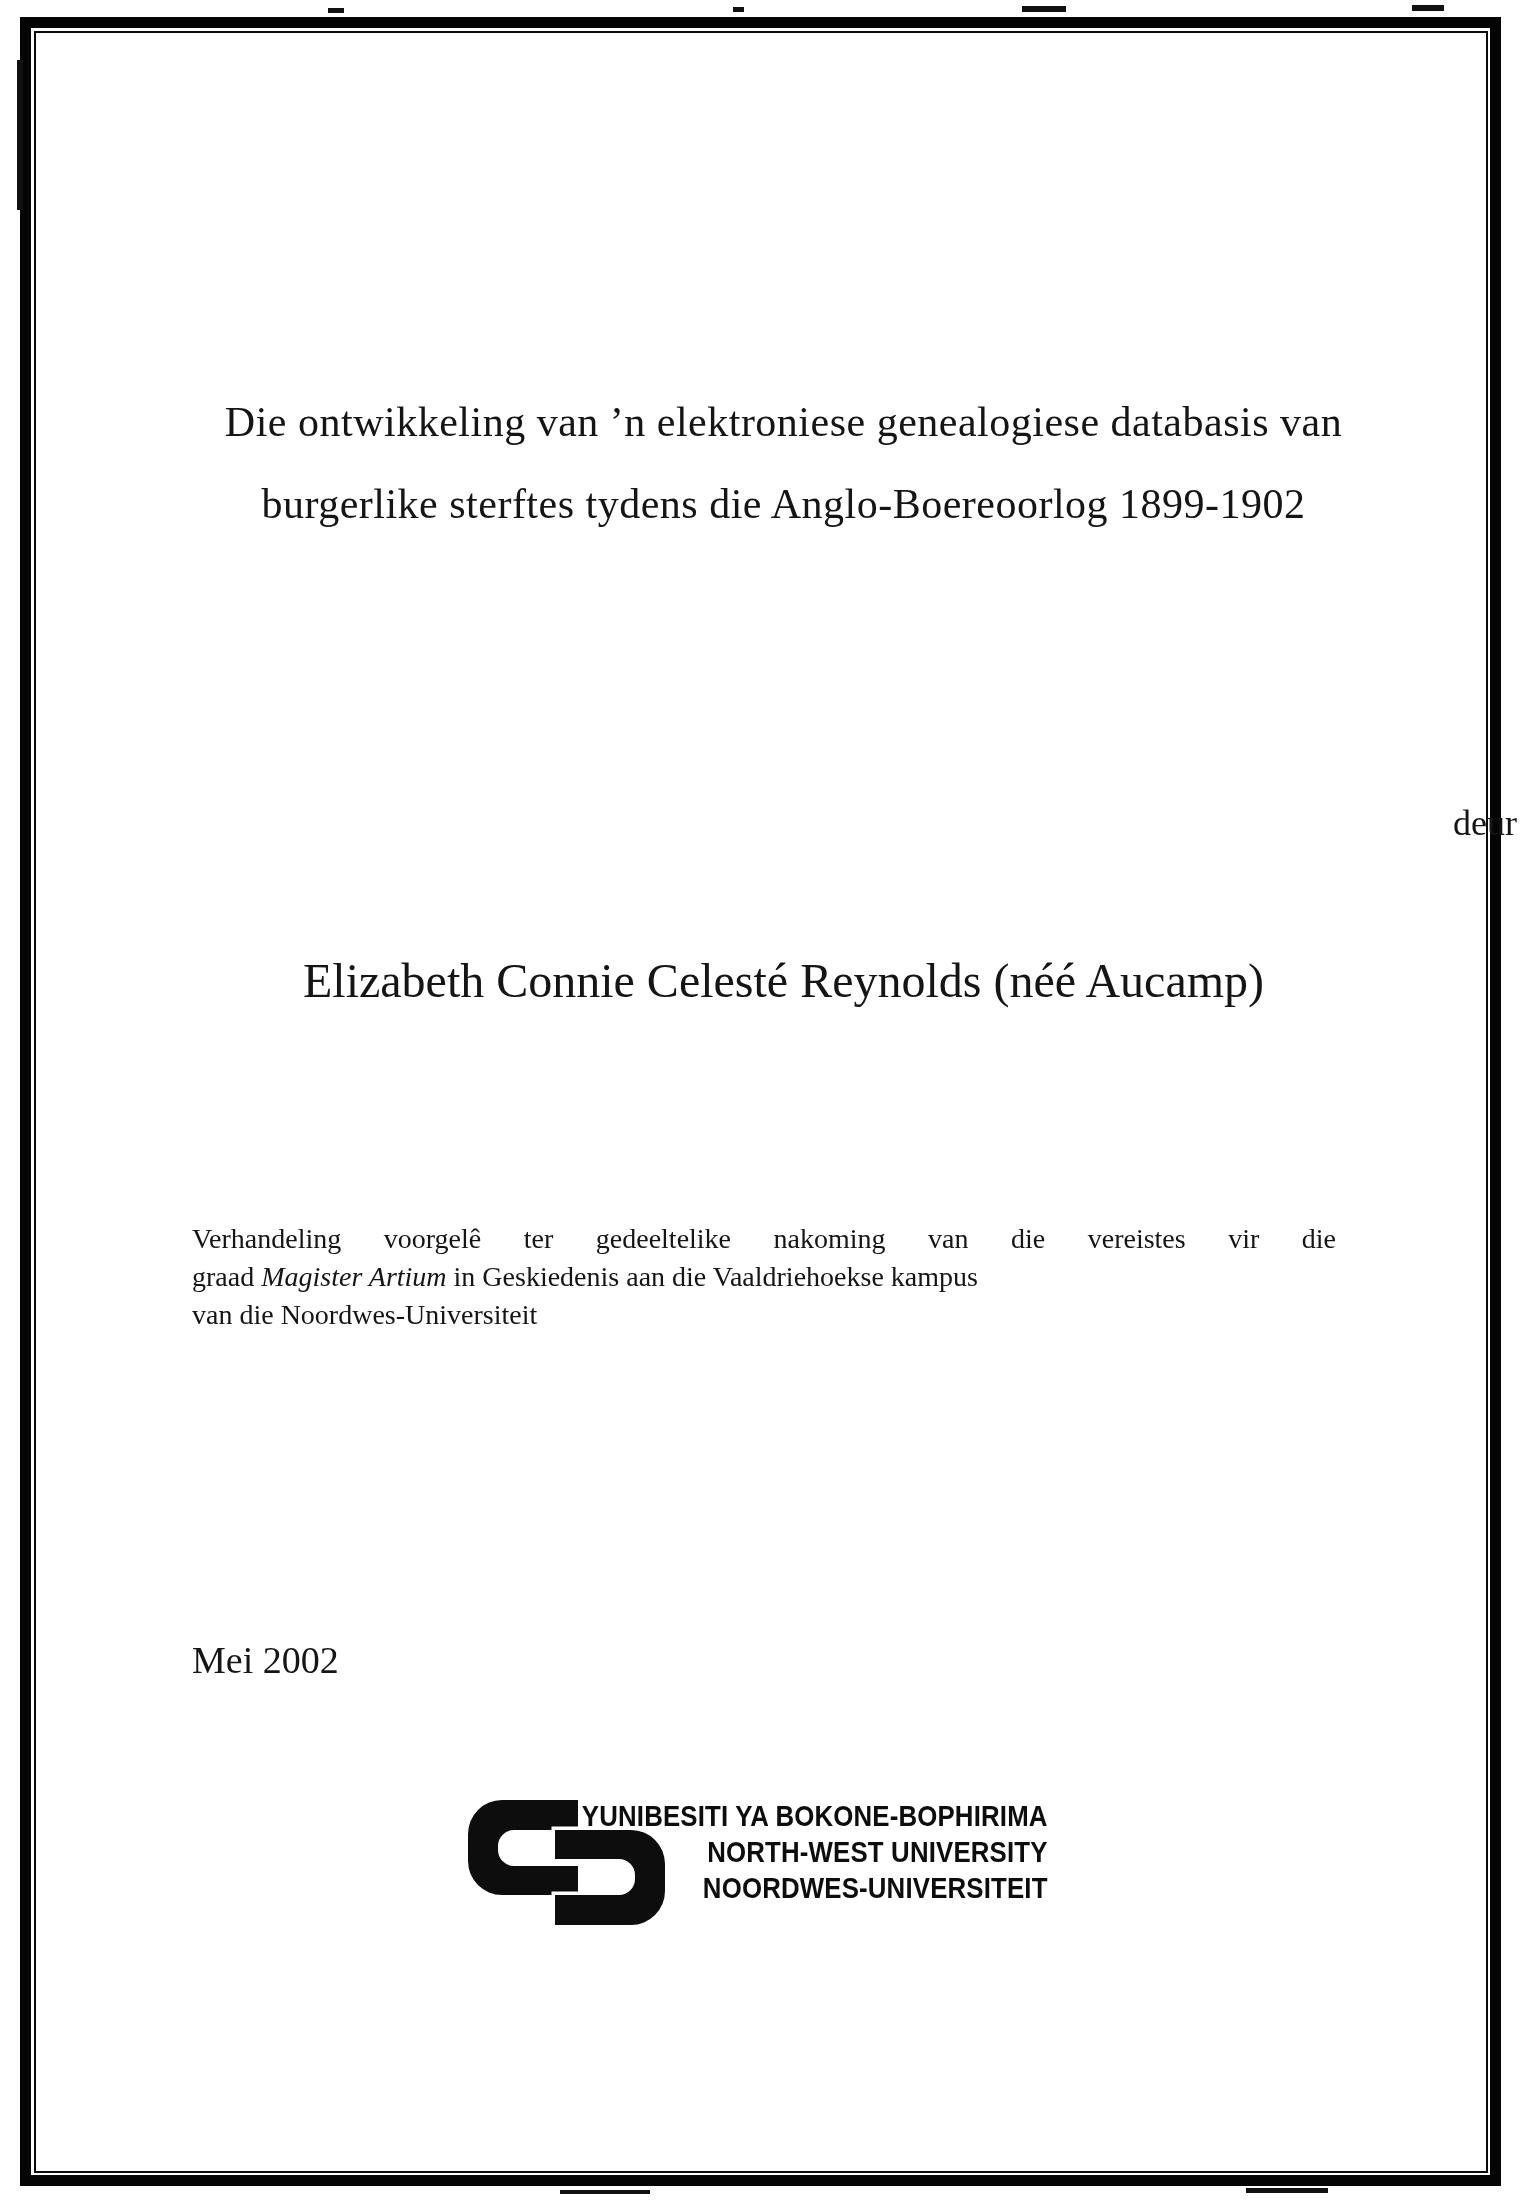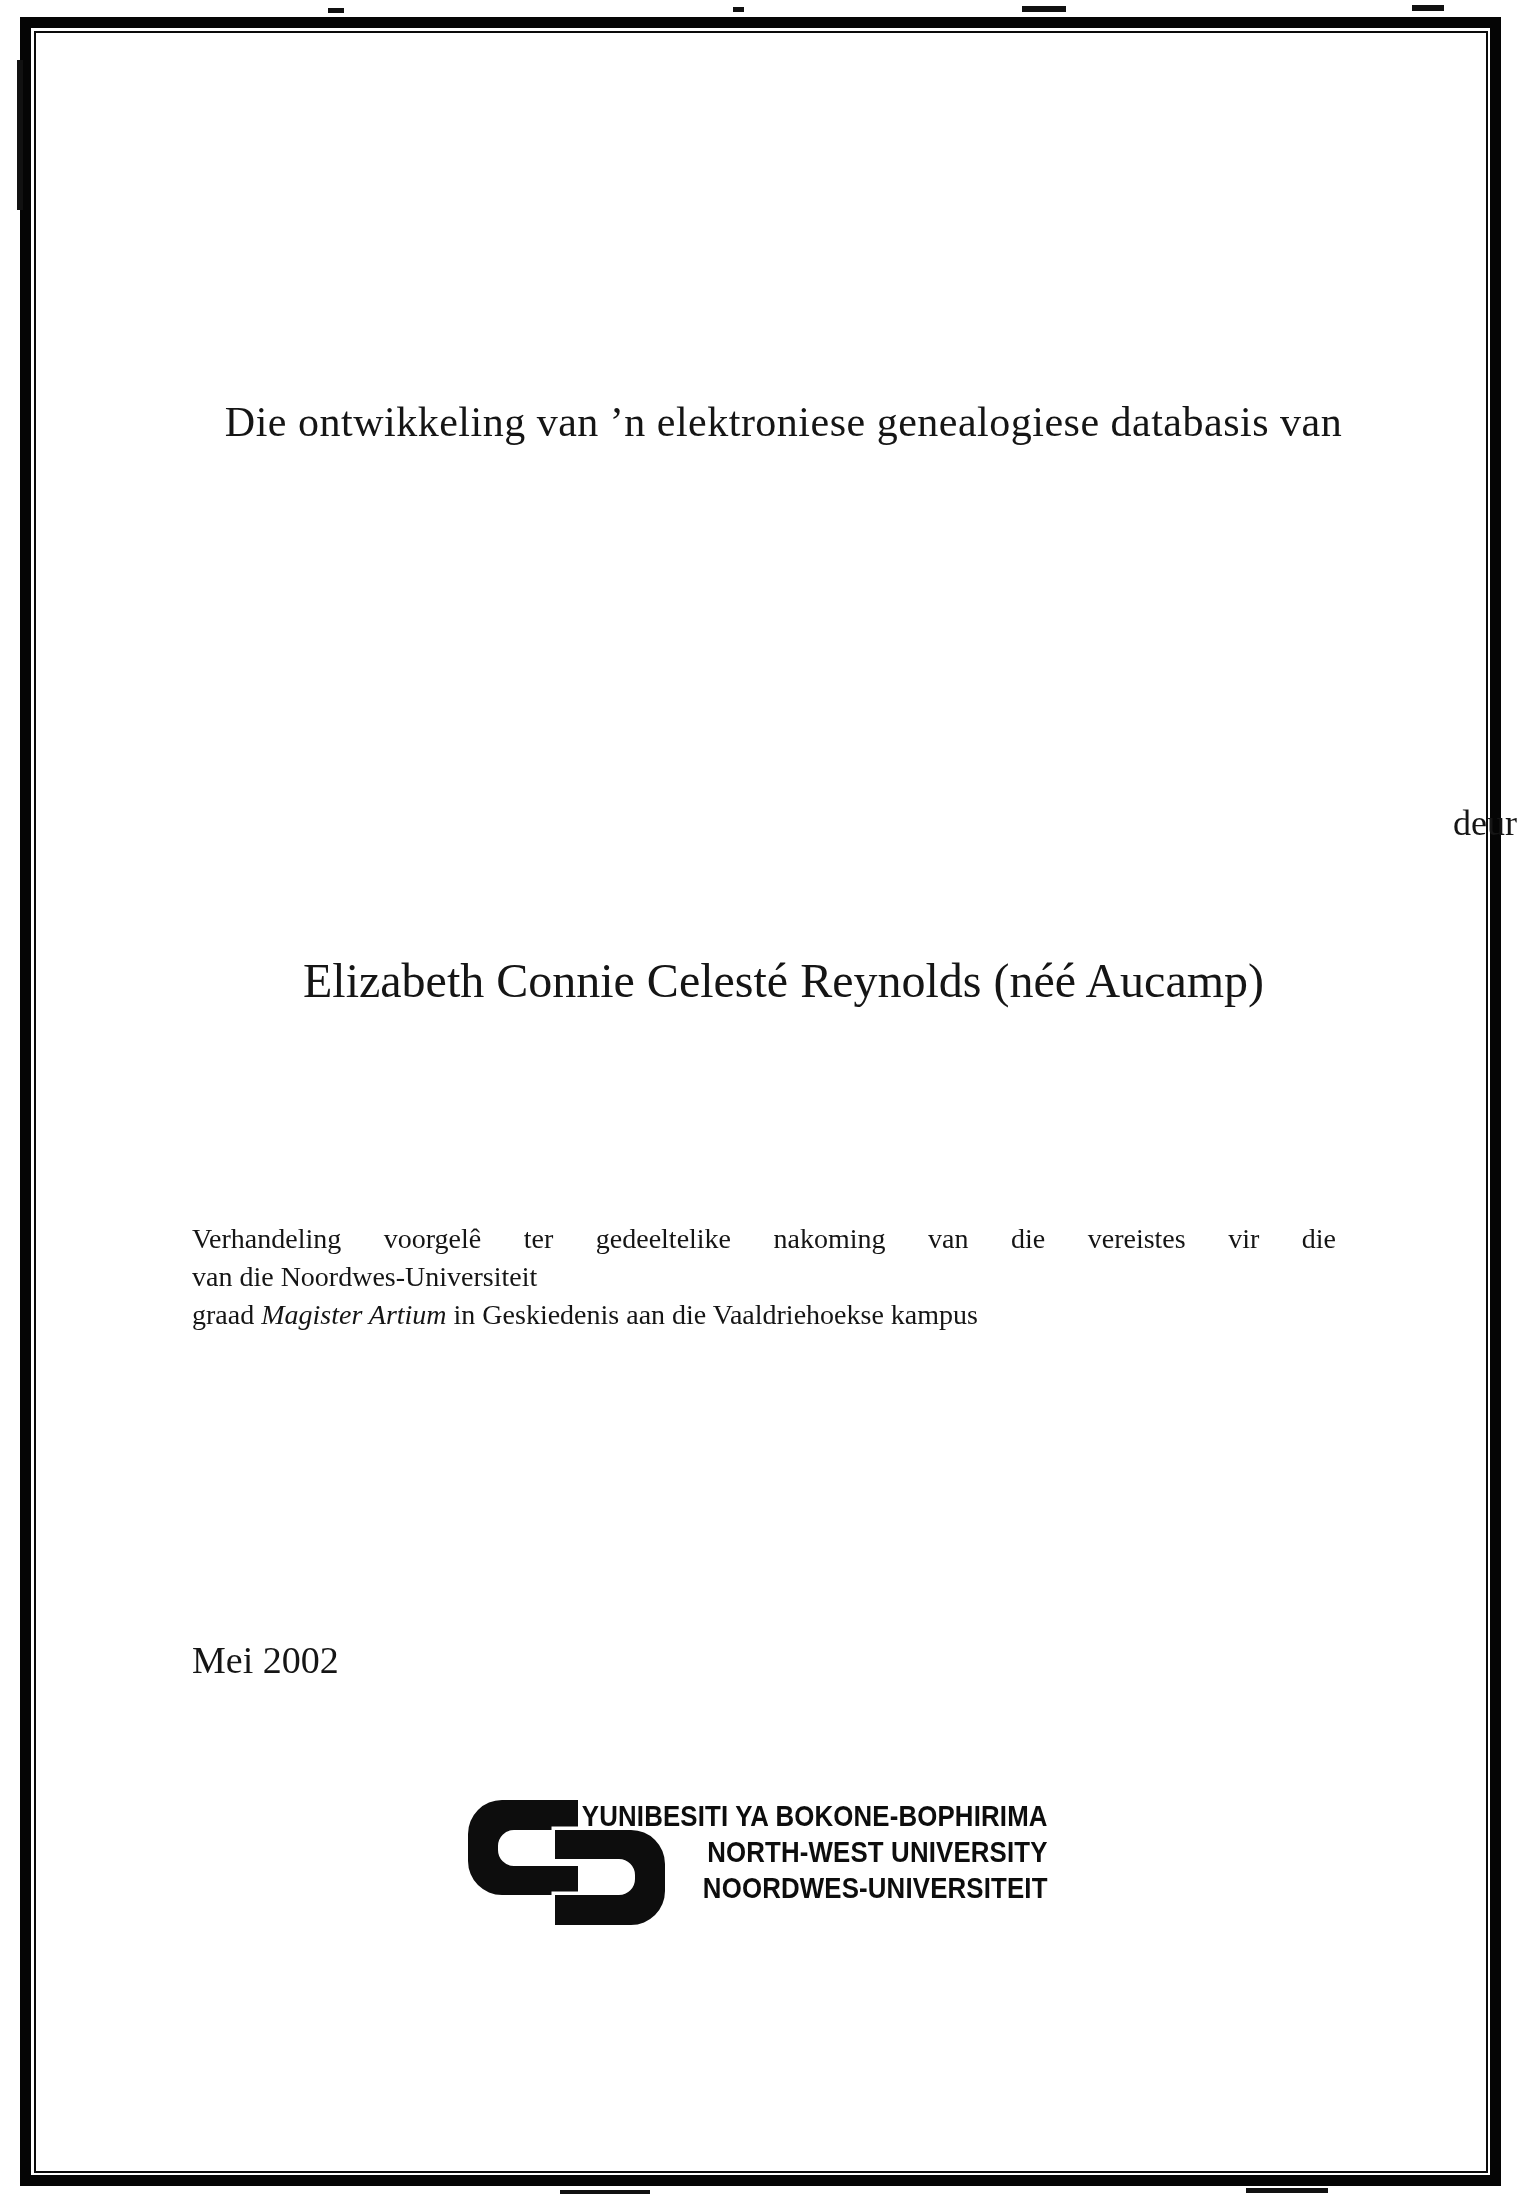--- a/index.html
+++ b/index.html
@@ -74,30 +74,31 @@
   <div class="artifact a1"></div>
   <div class="artifact a2"></div>
   <div class="artifact a3"></div>
   <div class="artifact a4"></div>
   <div class="artifact a5"></div>
   <div class="artifact a6"></div>
   <div class="artifact a7"></div>
 
   <div class="centered title-block">
     <div>Die ontwikkeling van ’n elektroniese genealogiese databasis van</div>
+    <div>burgerlike sterftes tydens die Anglo-Boereoorlog 1899-1902</div>
   </div>
 
   <div class="centered byline">deur</div>
 
   <div class="centered author">Elizabeth Connie Celesté Reynolds (néé Aucamp)</div>
 
   <div class="submission">
     <div class="just">Verhandeling voorgelê ter gedeeltelike nakoming van die vereistes vir die</div>
+    <div><span>graad </span><i>Magister Artium</i><span> in Geskiedenis aan die Vaaldriehoekse kampus</span></div>
     <div>van die Noordwes-Universiteit</div>
-    <div><span>graad </span><i>Magister Artium</i><span> in Geskiedenis aan die Vaaldriehoekse kampus</span></div>
   </div>
 
   <div class="supervisor-block">
     <div>Mei 2002</div>
   </div>
 
   <svg class="logo-mark" width="197" height="125" viewBox="0 0 197 125" aria-hidden="true">
     <path fill="#0d0d0d" d="M110 0 H34 A34 34 0 0 0 0 34 V61 A34 34 0 0 0 34 95 H110 V66 H46 A16 16 0 0 1 30 50 V46 A16 16 0 0 1 46 30 H110 Z"></path>
     <path fill="#0d0d0d" stroke="#ffffff" stroke-width="7" paint-order="stroke" transform="rotate(180 98.5 62.5)" d="M110 0 H34 A34 34 0 0 0 0 34 V61 A34 34 0 0 0 34 95 H110 V66 H46 A16 16 0 0 1 30 50 V46 A16 16 0 0 1 46 30 H110 Z"></path>
   </svg>

